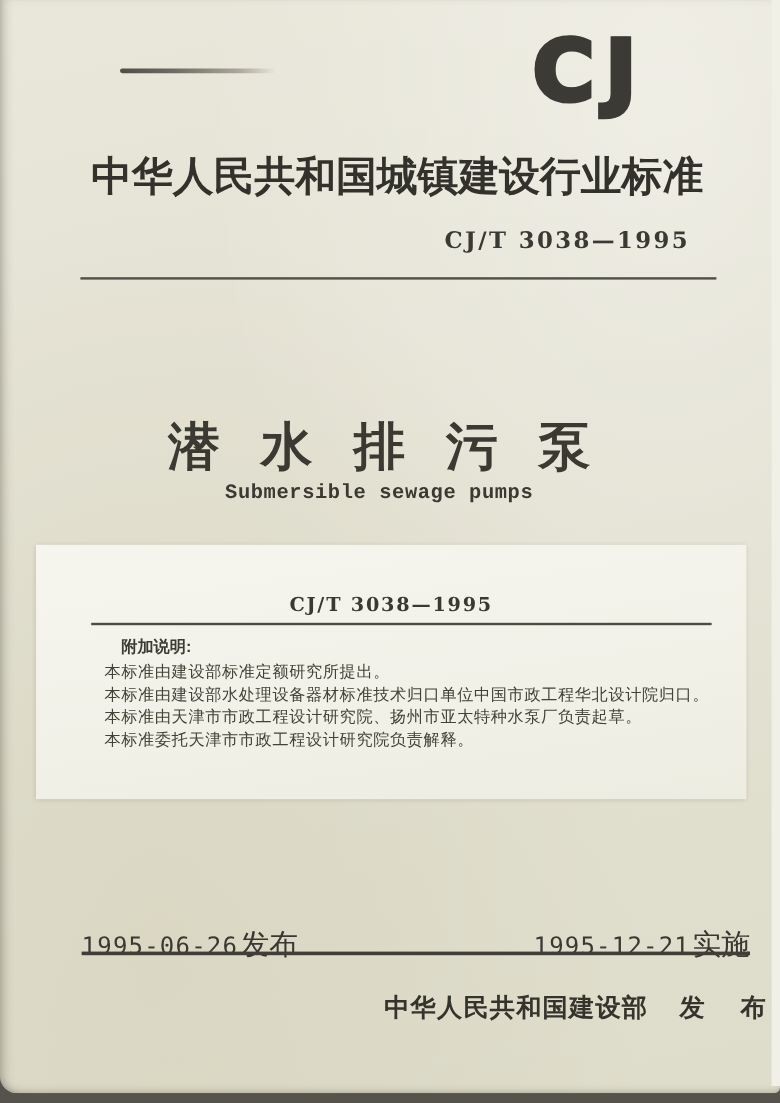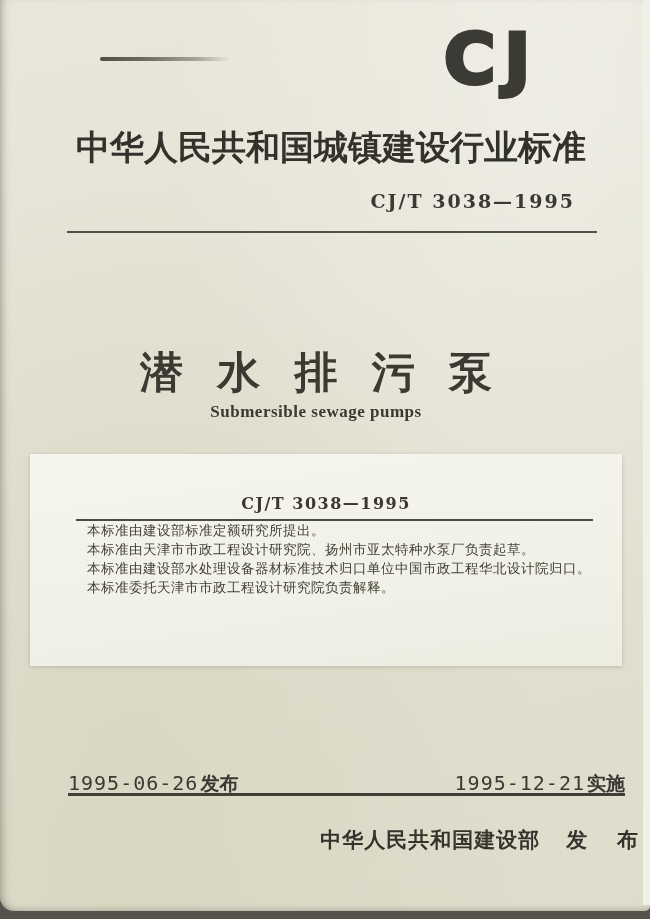--- a/index.html
+++ b/index.html
@@ -81,21 +81,21 @@
     display: flex; justify-content: space-between;
     font-size: 43px; font-weight: 700;
     color: #3b3a32;
     font-family: "Liberation Sans", sans-serif;
   }
 
   .en-title {
     position: absolute; left: 66px; top: 402px;
     width: 500px;
     text-align: center;
-    font-family: Liberation Serif, serif;
+    font-family: Liberation Mono, monospace;
     font-size: 17px; font-weight: 700;
     color: #3a3932;
     letter-spacing: 0.5px;
   }
 
   .label-box {
     position: absolute; left: 30px; top: 454px;
     width: 592px; height: 212px;
     background: linear-gradient(172deg, #f6f5ee 0%, #f2f1e8 60%, #edece1 100%);
     box-shadow: 0 1px 4px rgba(80,76,60,0.25);
@@ -131,21 +131,21 @@
     width: 557px;
     display: flex; justify-content: space-between; align-items: baseline;
   }
   .date-digits {
     font-family: "DejaVu Sans Mono", monospace;
     font-size: 20px; font-weight: 500;
     letter-spacing: 1px;
     color: #3a3932;
   }
   .date-label {
-    font-size: 19px; font-weight: 700;
+    font-size: 24px; font-weight: 400;
     color: #383731;
     margin-left: 2px;
     margin-top: 36px;
   }
 
   .rule-bottom {
     position: absolute; left: 68px; top: 793px;
     width: 557px; height: 3px;
     background: #3f3e37;
   }
@@ -185,23 +185,24 @@
       <span>排</span>
       <span>污</span>
       <span>泵</span>
     </div>
 
     <div class="en-title">Submersible sewage pumps</div>
 
     <div class="label-box">
       <div class="label-num">CJ/T 3038—1995</div>
       <div class="label-rule"></div>
+      <div class="notes-head">附加说明:</div>
       <div class="note-line">本标准由建设部标准定额研究所提出。</div>
+      <div class="note-line">本标准由建设部水处理设备器材标准技术归口单位中国市政工程华北设计院归口。</div>
       <div class="note-line">本标准由天津市市政工程设计研究院、扬州市亚太特种水泵厂负责起草。</div>
-      <div class="note-line">本标准由建设部水处理设备器材标准技术归口单位中国市政工程华北设计院归口。</div>
       <div class="note-line">本标准委托天津市市政工程设计研究院负责解释。</div>
     </div>
 
     <div class="date-row">
       <div>
         <span class="date-digits">1995-06-26</span><span class="date-label">发布</span>
       </div>
       <div>
         <span class="date-digits">1995-12-21</span><span class="date-label">实施</span>
       </div>

